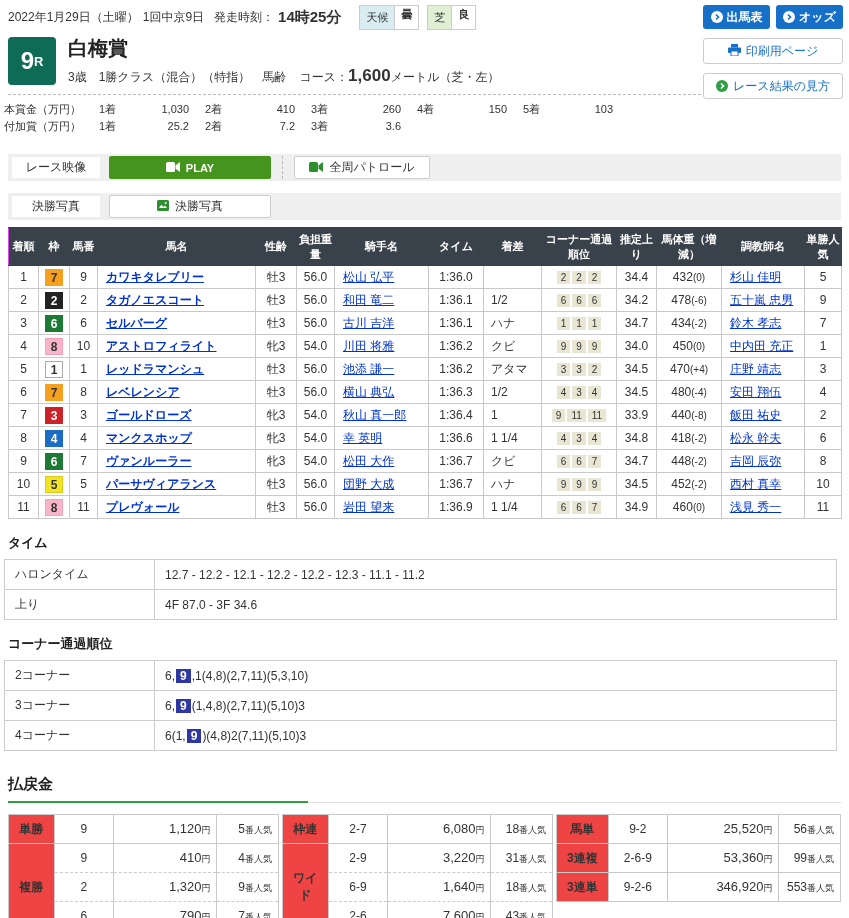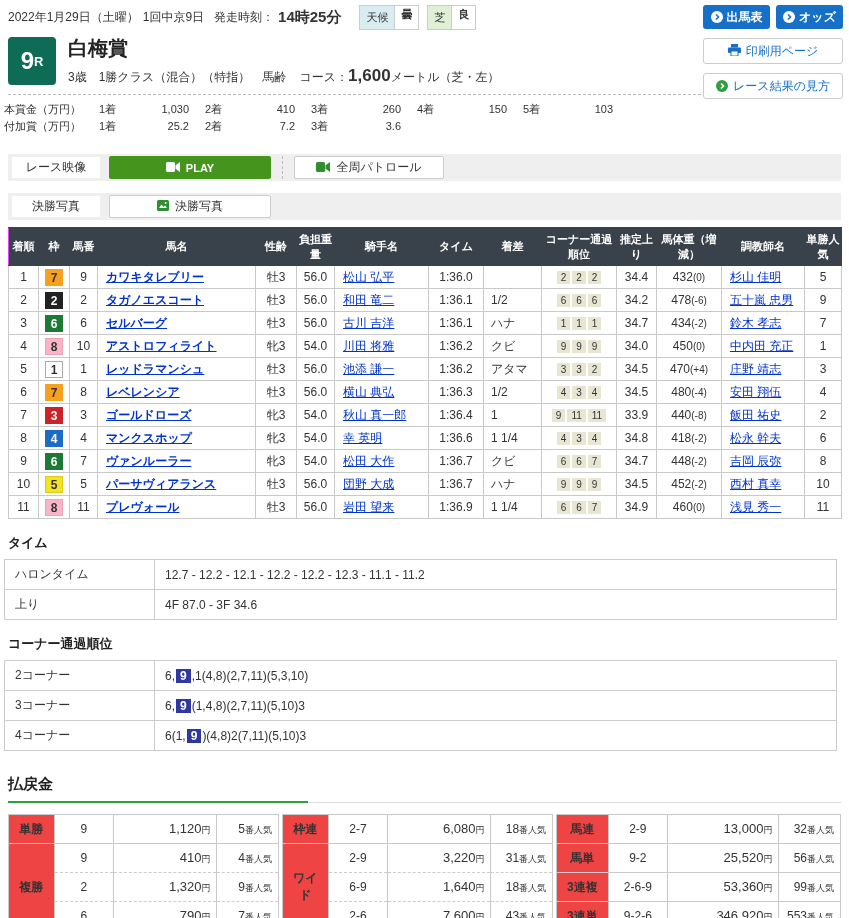--- a/index.html
+++ b/index.html
@@ -46,21 +46,21 @@
   .prize-tag { width:34px; }
   .prize-val { width:56px; text-align:right; margin-right:16px; }
 
   
   .strip { background:#efefef; margin:12px 8px 3px; height:27px; display:flex; align-items:center; padding-left:4px; }
   .strip-label { background:#fff; width:88px; height:21px; font-size:12px; display:flex; align-items:center;
                  justify-content:center; margin-right:9px; }
   .btn-play { background:#44941e; color:#fff; width:162px; height:23px; border-radius:2px; font-weight:bold;
               display:flex; align-items:center; justify-content:center; gap:6px; font-size:11px; cursor:pointer; }
   .vsep { border-left:1px dashed #bbb; height:23px; margin-left:11px; }
-  .btn-patrol { background:#fff; border:1px solid #ccc; width:150px; height:23px; border-radius:2px; margin-left:11px;
+  .btn-patrol { background:#fff; border:1px solid #ccc; width:136px; height:23px; border-radius:2px; margin-left:11px;
                 display:flex; align-items:center; justify-content:center; gap:6px; font-size:12px; color:#333; cursor:pointer; }
   .btn-photo { background:#fff; border:1px solid #ccc; width:162px; height:23px; border-radius:2px;
                display:flex; align-items:center; justify-content:center; gap:6px; font-size:12px; color:#333; cursor:pointer; }
 
   
   table.results { margin:7px 8px 0; border-collapse:collapse; width:833px; table-layout:fixed; }
   .results th { background:#39424a; color:#fff; font-size:11px; font-weight:bold; border:1px solid #39424a;
                 border-left:1px solid #5a646c; padding:2px 1px; line-height:1.3; height:38px; vertical-align:middle;
                 word-break:break-all; }
   .results th:first-child { border-left:1px solid #d946ef;font-family:Liberation Serif, serif; }
@@ -528,26 +528,20 @@
           <tr class="sub">
             <td class="combo">2-6</td>
             <td class="amt"><span>7,600</span><span class="unit">円</span></td>
             <td class="popc"><span>43</span><span class="unit">番人気</span></td>
           </tr>
         </tbody>
       </table>
       <table class="pt">
         <tbody>
           <tr class="grp">
-            <td class="lbl" rowspan="1">馬連</td>
-            <td class="combo">2-9</td>
-            <td class="amt"><span>13,000</span><span class="unit">円</span></td>
-            <td class="popc"><span>32</span><span class="unit">番人気</span></td>
-          </tr>
-          <tr class="grp">
             <td class="lbl" rowspan="1">馬単</td>
             <td class="combo">9-2</td>
             <td class="amt"><span>25,520</span><span class="unit">円</span></td>
             <td class="popc"><span>56</span><span class="unit">番人気</span></td>
           </tr>
           <tr class="grp">
             <td class="lbl" rowspan="1">3連複</td>
             <td class="combo">2-6-9</td>
             <td class="amt"><span>53,360</span><span class="unit">円</span></td>
             <td class="popc"><span>99</span><span class="unit">番人気</span></td>

